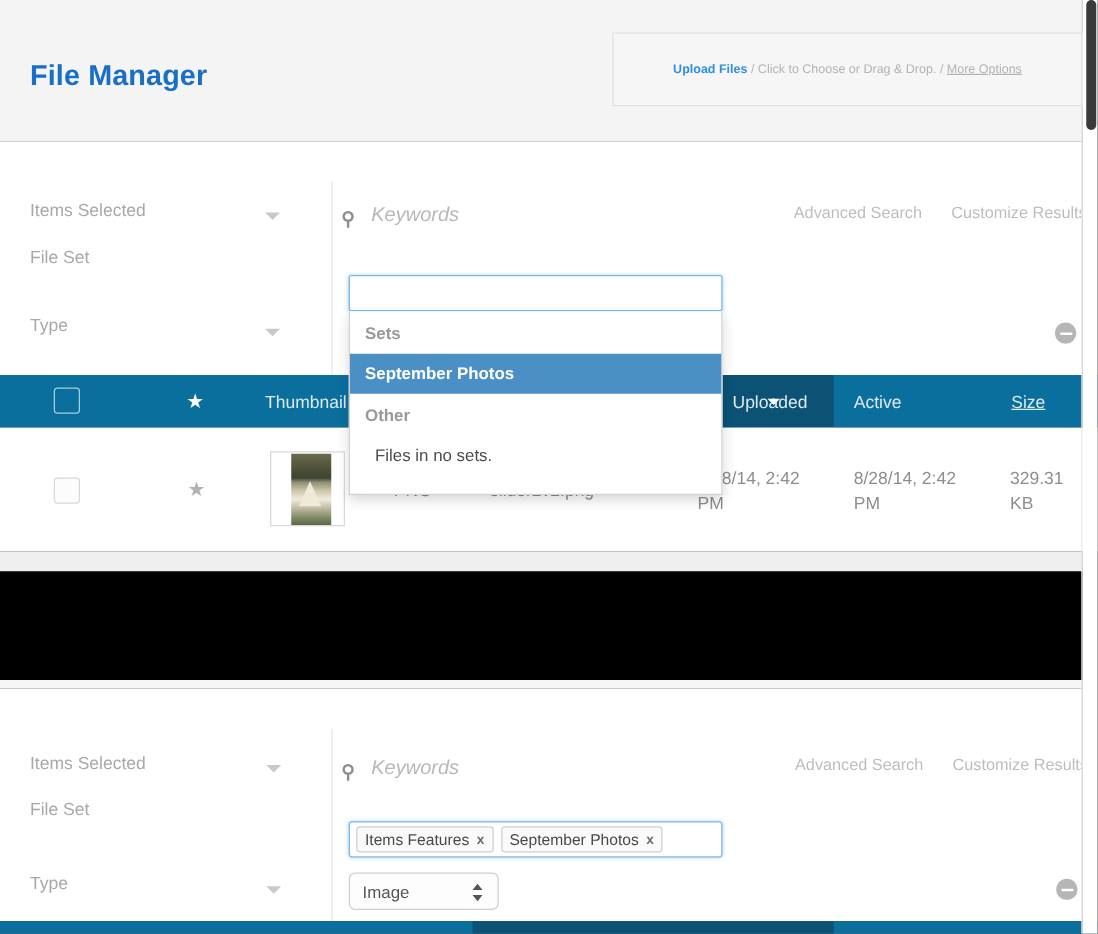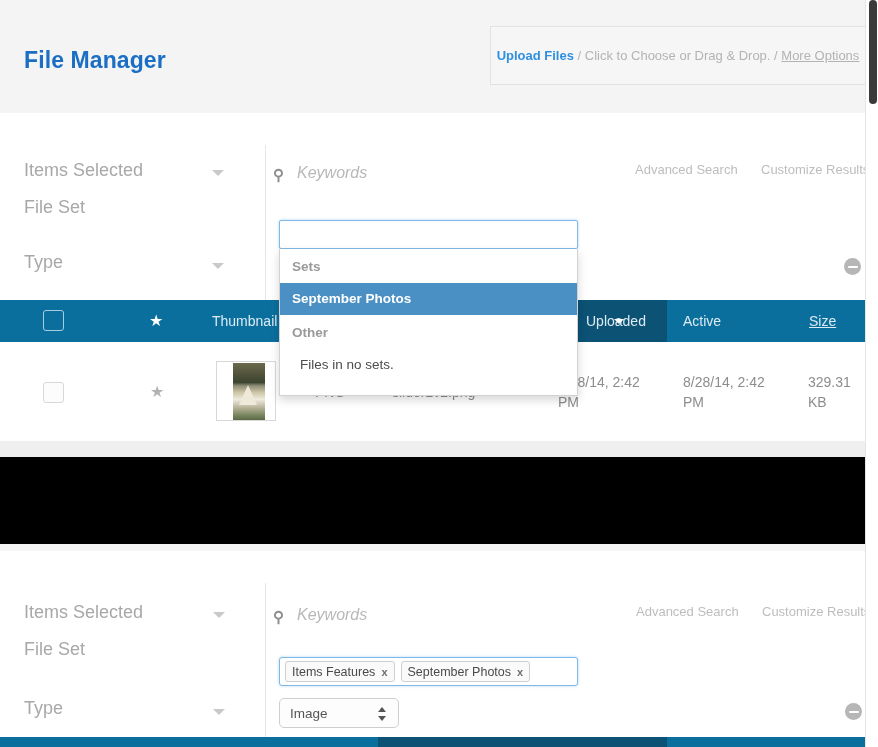--- a/index.html
+++ b/index.html
@@ -18,28 +18,28 @@
   }
   .app-title {
     position: absolute; left: 24px; top: 47px;
     font-size: 23px; font-weight: bold; color: #1a6fc4; letter-spacing: 0.1px;
   }
   .upload-box {
     position: absolute; left: 490px; top: 26px; width: 376px; height: 59px;
     border: 1px solid #e2e2e2; background: #f6f6f6;
     display: flex; align-items: center; justify-content: center;
   }
-  .upload-line { font-size: 13px; color: #b3b3b3; white-space: nowrap; }
+  .upload-line { font-size: 10px; color: #b3b3b3; white-space: nowrap; }
   .upload-link { color: #2f8fe0; font-weight: bold; }
   .more-options { color: #b3b3b3; text-decoration: underline; }
 
   
   .panel { position: absolute; left: 0; width: 866px; background: #ffffff; }
   .filter-label {
-    position: absolute; font-size: 18px; color: #a8a8a8; white-space: nowrap;
+    position: absolute; font-size: 14px; color: #a8a8a8; white-space: nowrap;
   }
   .caret-down {
     position: absolute; width: 0; height: 0;
     border-left: 6px solid transparent; border-right: 6px solid transparent;
     border-top: 6px solid #c9c9c9;
   }
   .vdivider { position: absolute; width: 1px; background: #e6e6e6; }
   .search-icon {
     position: absolute; font-size: 15px; color: #8e8e8e;
     font-weight: bold;

